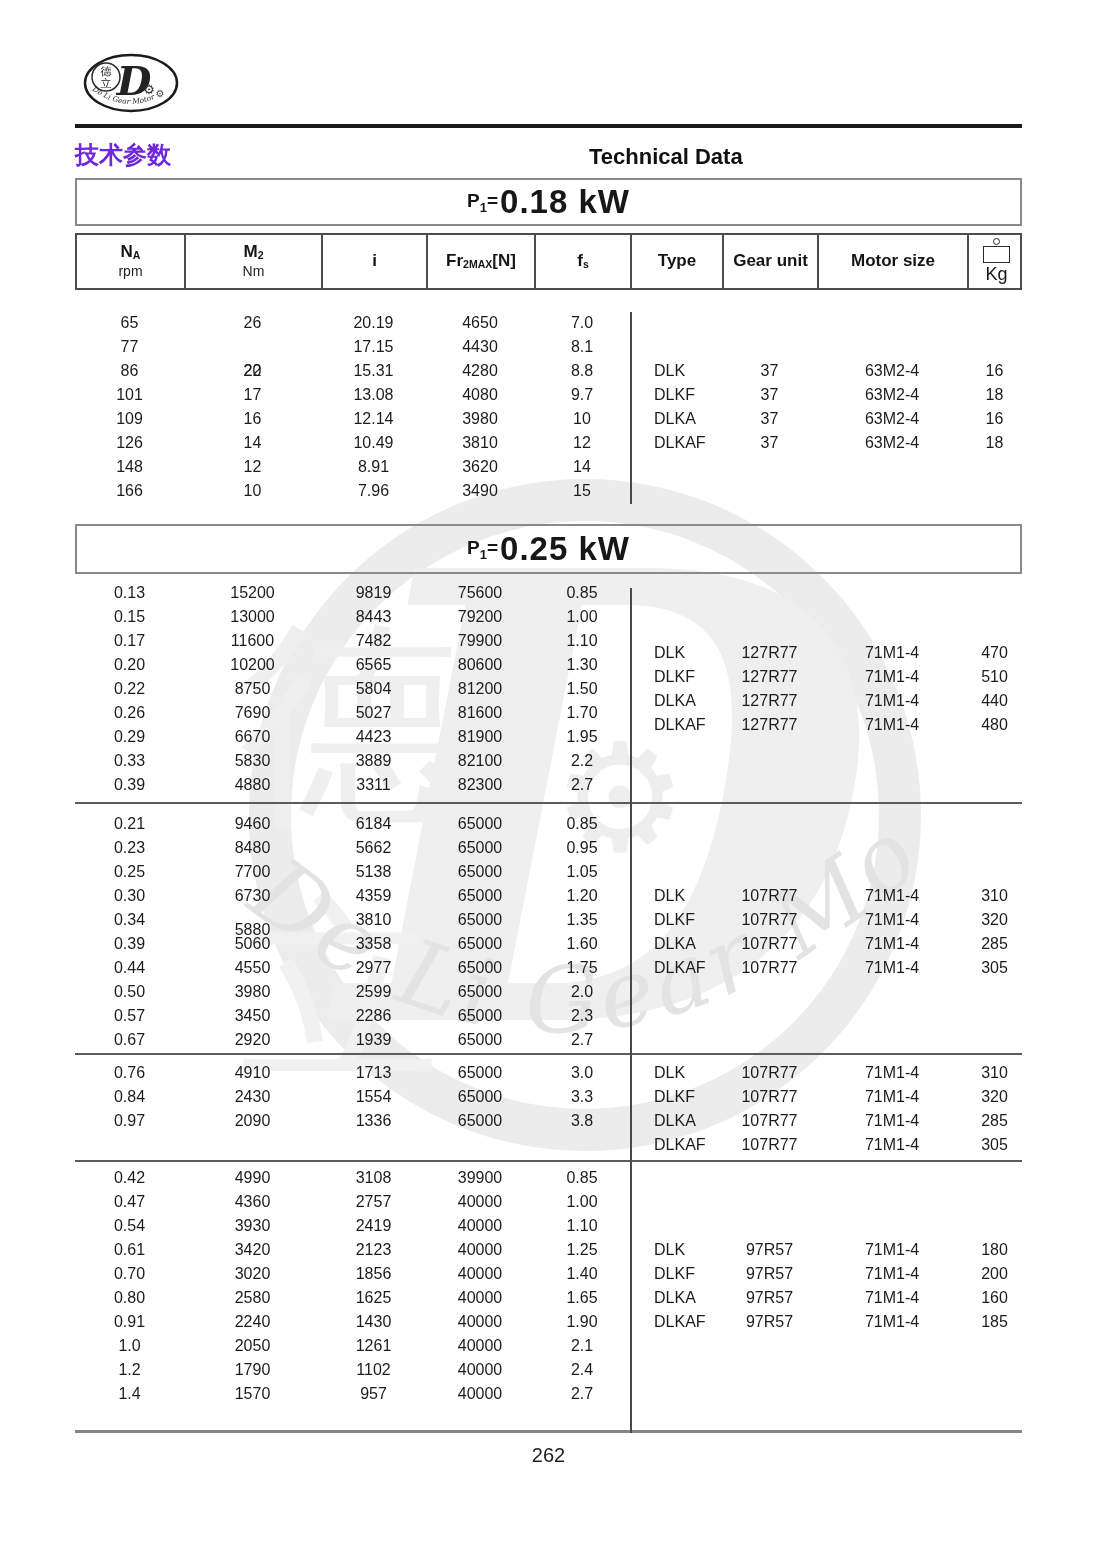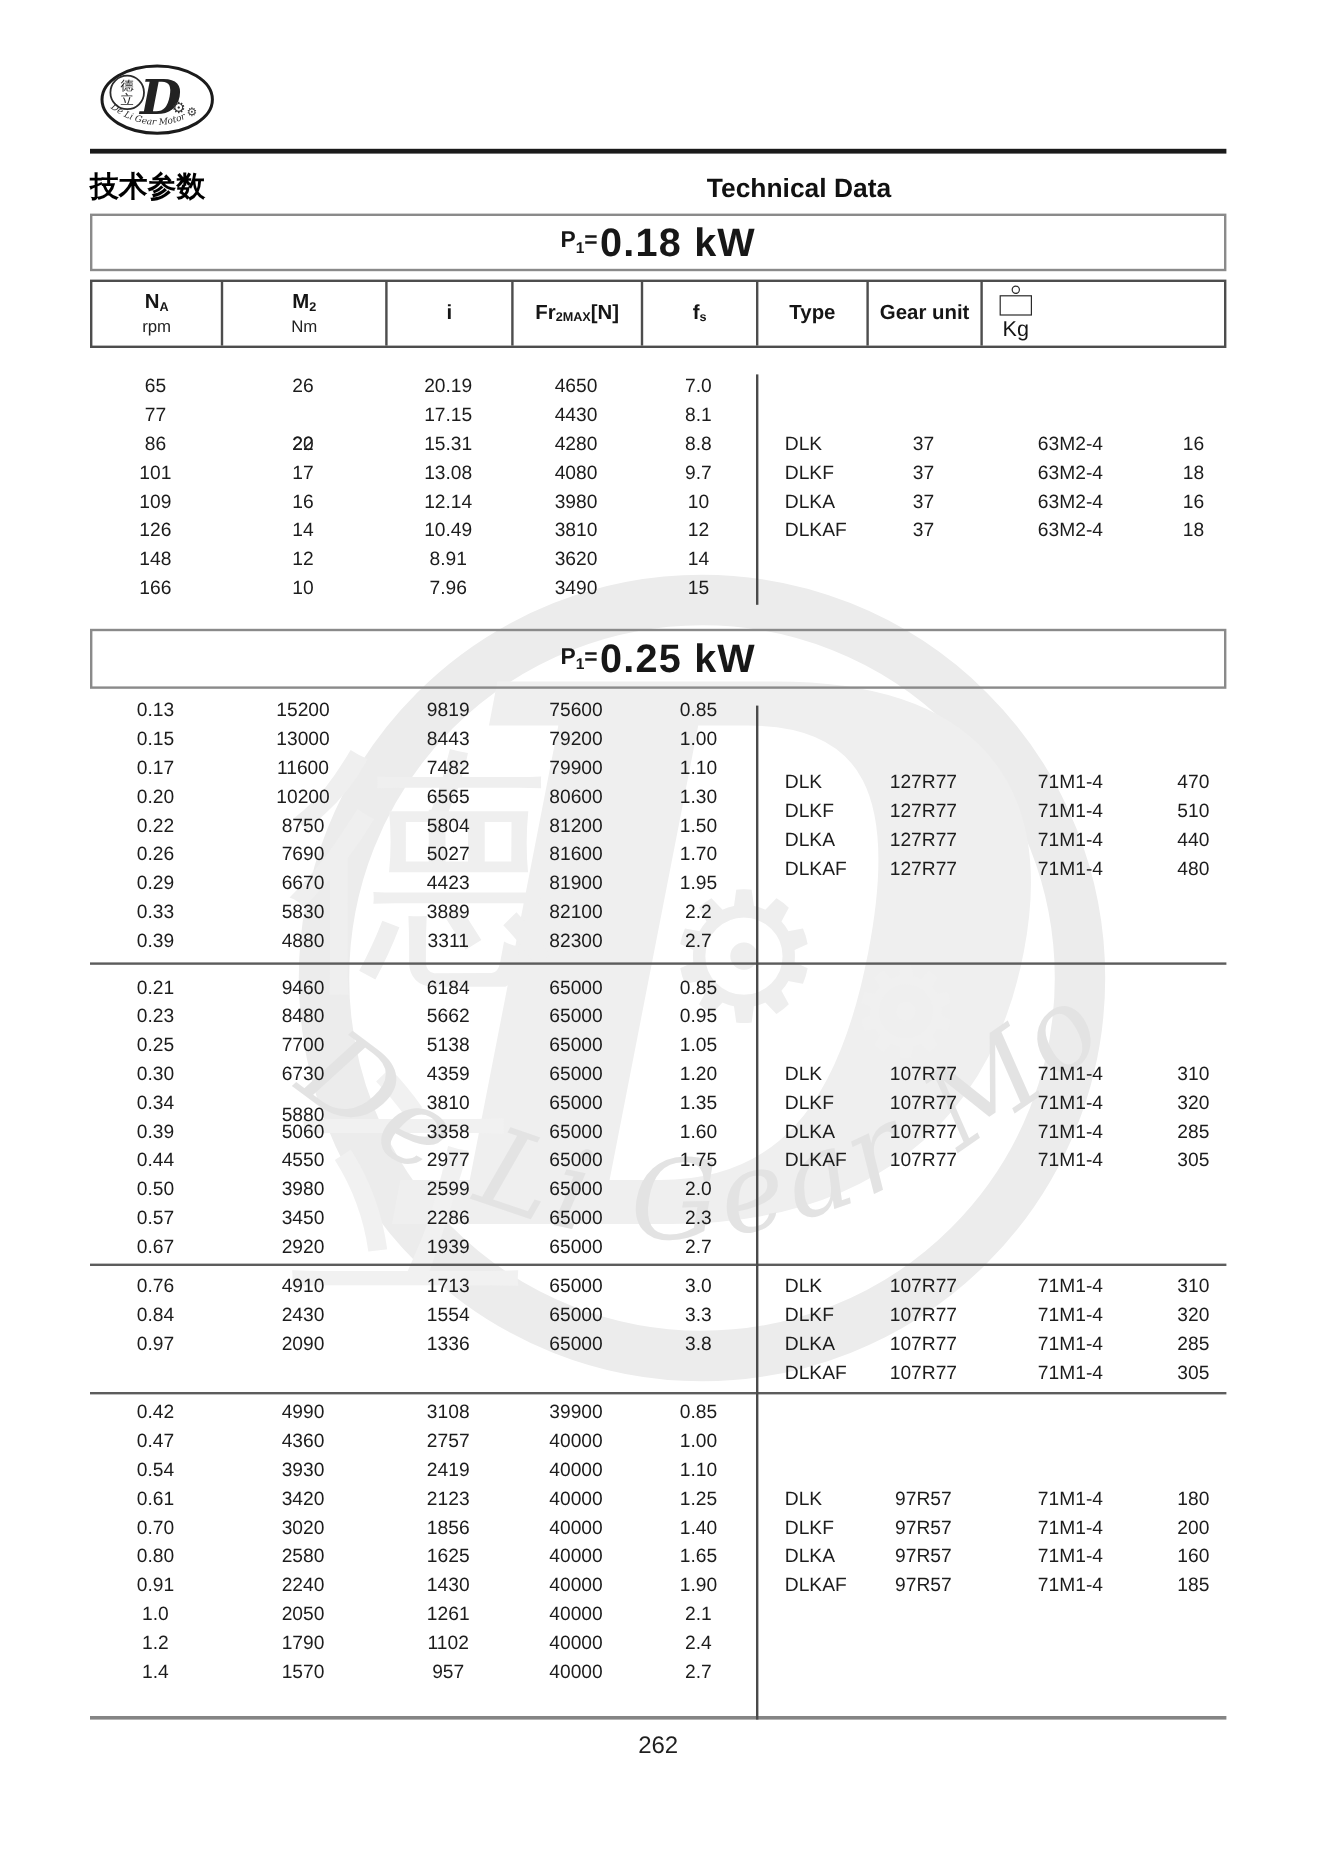--- a/index.html
+++ b/index.html
@@ -4,21 +4,21 @@
 <style>
   html,body{margin:0;padding:0;background:#ffffff;}
   .page{position:relative;width:1100px;height:1555px;background:#ffffff;overflow:hidden;
         font-family:"Liberation Sans",sans-serif;color:#1c1c1c;}
   
   .watermark{position:absolute;left:0;top:0;z-index:0;}
   
   .brand-title{position:absolute;left:186px;top:60px;font-family:"DejaVu Serif",serif;
                font-weight:900;font-size:44px;letter-spacing:16px;color:#101010;z-index:2;}
   .header-rule{position:absolute;left:75px;top:124px;width:947px;height:4px;background:#1a1a1a;z-index:2;}
-  .title-cn{position:absolute;left:75px;top:139px;font-size:24px;font-weight:700;color:#000000;z-index:2;}
+  .title-cn{position:absolute;left:75px;top:139px;font-size:24px;font-weight:700;color:#6d28d9;z-index:2;}
   .title-en{position:absolute;left:589px;top:144px;font-size:22px;font-weight:700;color:#111;z-index:2;}
   
   .power-box{position:absolute;left:75px;width:947px;box-sizing:border-box;border:2px solid #8a8a8a;
              background:transparent;display:flex;align-items:center;justify-content:center;z-index:2;}
   .p-pre{font-size:19px;font-weight:700;color:#171717;}
   .p-sub{font-size:13px;font-weight:700;}
   .p-val{font-size:33px;font-weight:800;letter-spacing:1px;color:#171717;margin-left:2px;}
   
   .hdr-row{position:absolute;left:75px;width:947px;box-sizing:border-box;border:2px solid #4d4d4d;
            display:flex;z-index:2;background:transparent;}
@@ -102,20 +102,23 @@
         </div>
         <div class="hdr-cell" style="width: 96px; flex: 0 0 96px;">
           <div class="hdr-main"><span>f</span><span class="subsc">s</span></div>
         </div>
         <div class="hdr-cell" style="width: 92px; flex: 0 0 92px;">
           <div class="hdr-main"><span>Type</span></div>
         </div>
         <div class="hdr-cell" style="width: 95px; flex: 0 0 95px;">
           <div class="hdr-main"><span>Gear unit</span></div>
         </div>
+        <div class="hdr-cell" style="width: 150px; flex: 0 0 150px;">
+          <div class="hdr-main"><span>Motor size</span></div>
+        </div>
         <div class="hdr-cell" style="width: 55px; flex: 0 0 55px;">
           <span class="wi">
             <span class="wi-ring"></span>
             <span class="wi-body"></span>
           </span>
           <div class="hdr-main kg-main"><span>Kg</span></div>
         </div>
       </div>
       <div class="power-box" style="top: 178px; height: 48px;">
         <span class="p-pre">P<sub class="p-sub">1</sub>=</span>

